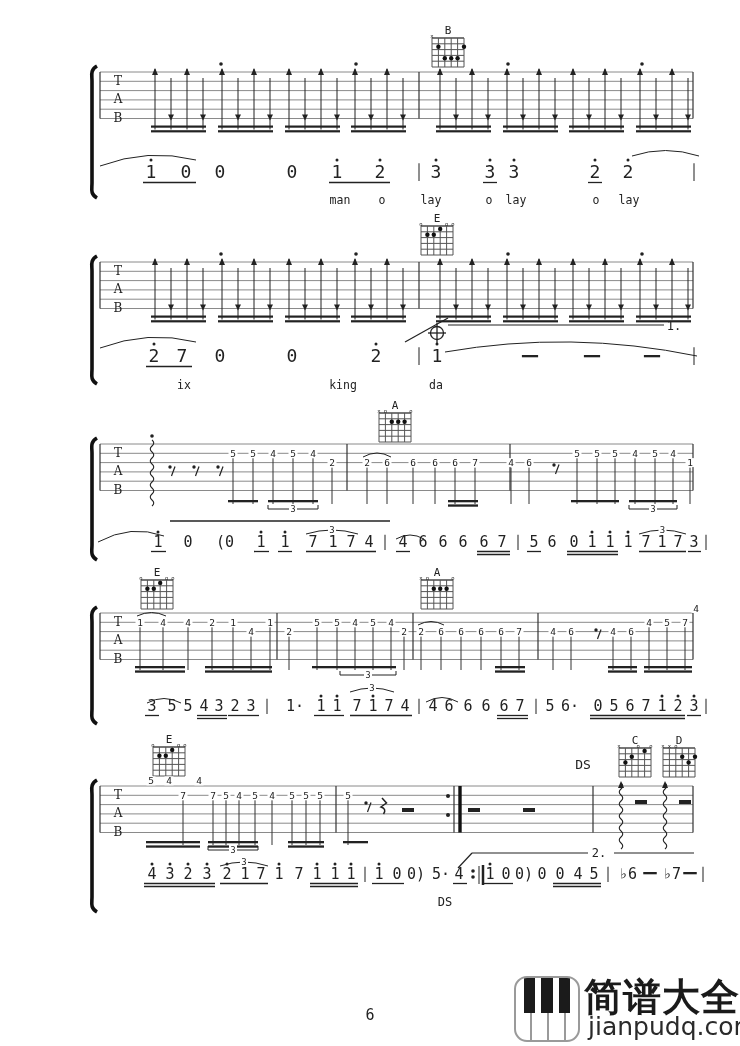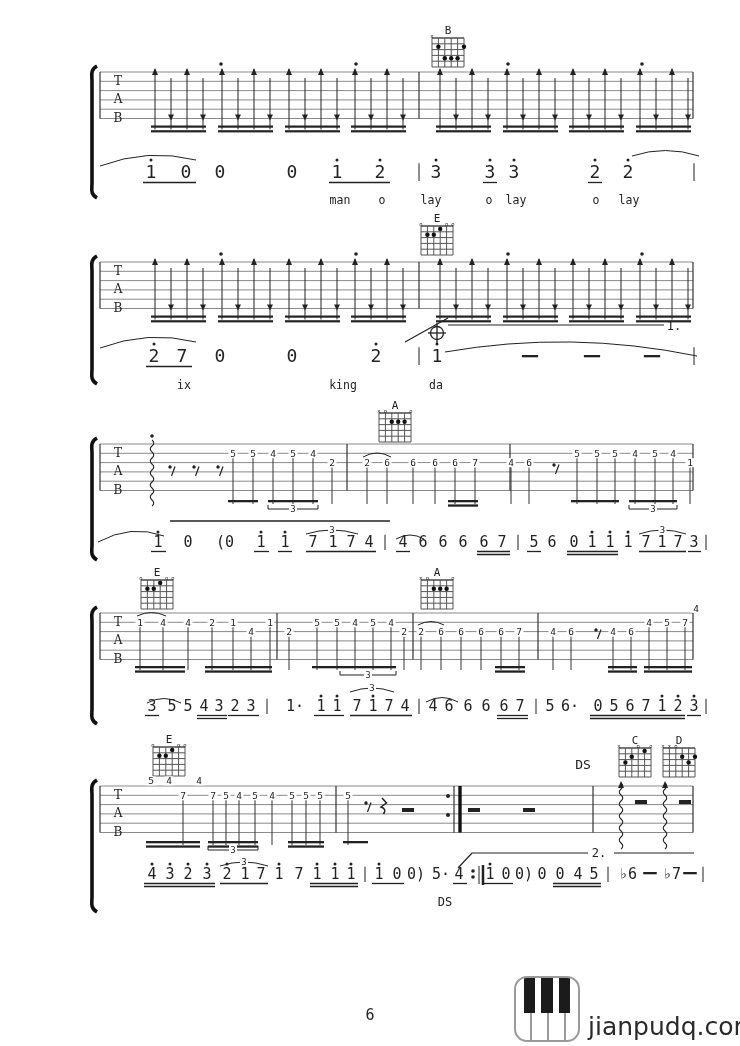--- a/index.html
+++ b/index.html
@@ -992,15 +992,16 @@
 
   <div class="logo">
     <div class="piano">
       <div class="bkey k1"></div>
         <div class="bkey k2"></div>
         <div class="bkey k3"></div>
       <div class="wsep s1"></div>
         <div class="wsep s2"></div>
         <div class="wsep s3"></div>
     </div>
+    <div class="logo-cn">简谱大全</div>
     <div class="logo-url">jianpudq.com</div>
   </div>
 </div>
 
 </body></html>

